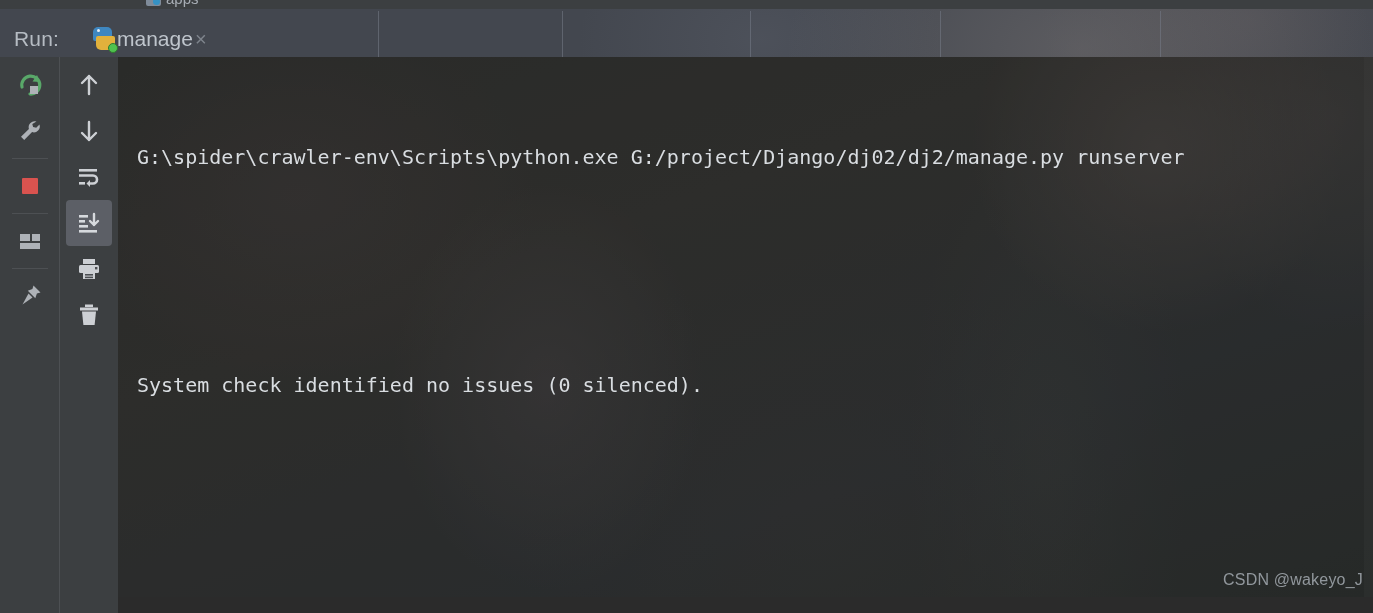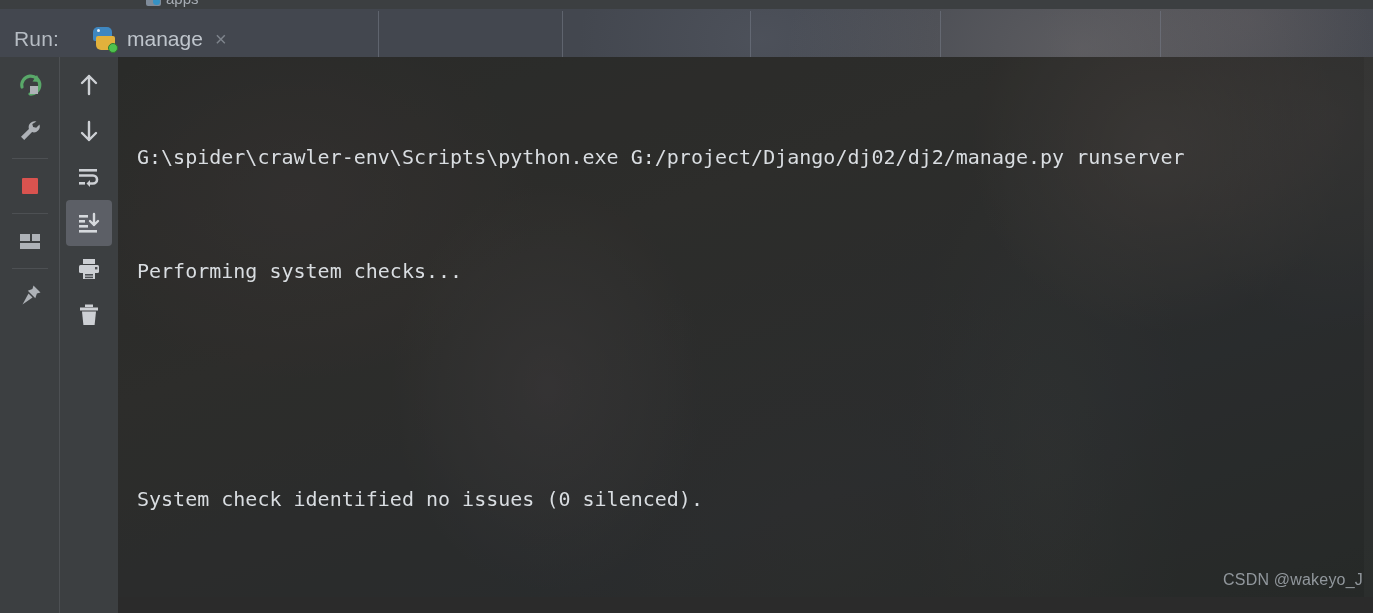--- a/index.html
+++ b/index.html
@@ -87,21 +87,21 @@
     color: #b6bcc3;
     font-size: 21px;
     letter-spacing: 0.2px;
   }
 
   .run-tab {
     position: relative;
     width: 196px;
     display: flex;
     align-items: center;
-    gap: 10px;
+    gap: 0;
     padding: 0 8px 0 18px;
     cursor: default;
   }
   .run-tab .tab-title {
     color: #bfc5cc;
     font-size: 21px;
     white-space: nowrap;
   }
   .run-tab .tab-underline {
     position: absolute;
@@ -390,21 +390,20 @@
         </svg>
       </div>
     </div>
   </div>
 
   <div class="console">
     <div class="console-bg"></div>
 
     <div class="console-text">
       <div class="cline">G:\spider\crawler-env\Scripts\python.exe G:/project/Django/dj02/dj2/manage.py runserver</div>
-      <div class="cline">Performing system checks...</div>
       <div class="cline blank">&nbsp;</div>
       <div class="cline">System check identified no issues (0 silenced).</div>
       
       
       
       
       
       
       
       

